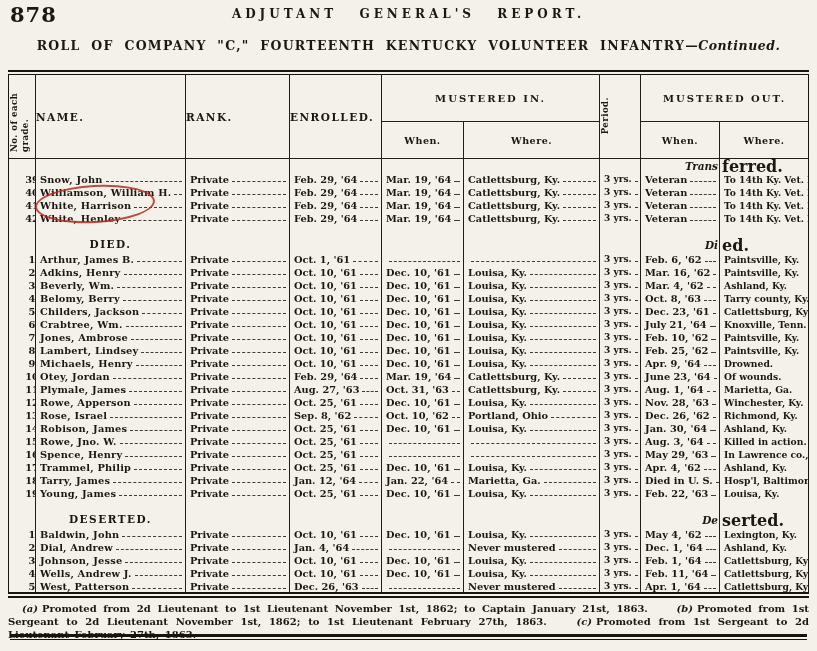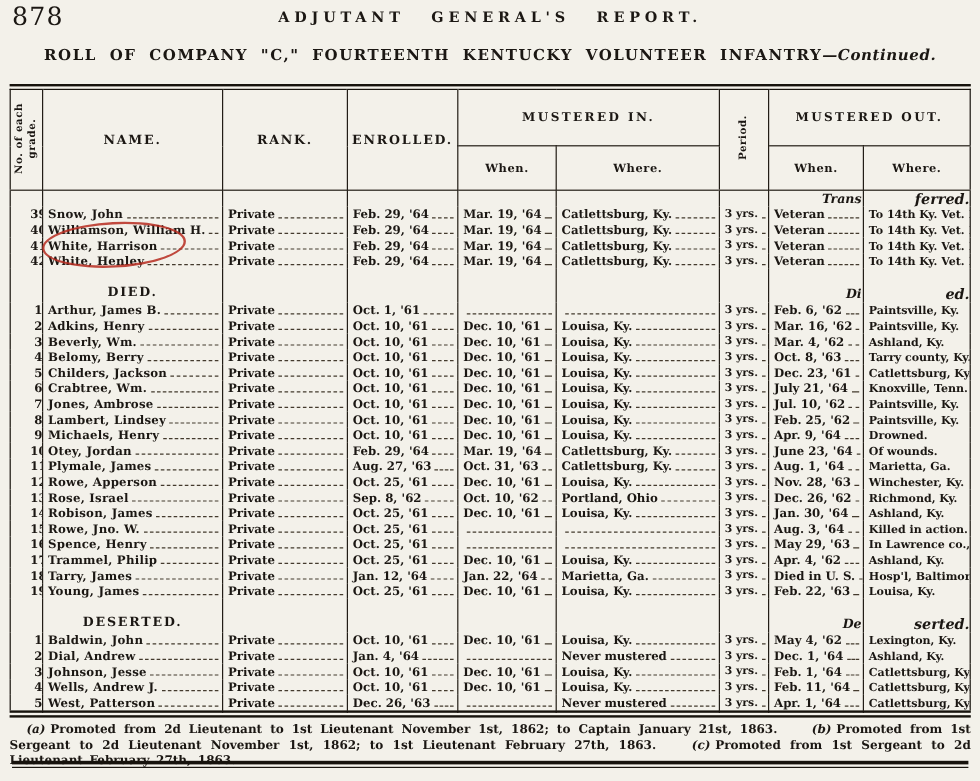--- a/index.html
+++ b/index.html
@@ -2,56 +2,56 @@
 <html><head>
 <meta charset="utf-8">
 <style>
   html,body{margin:0;padding:0;}
   body{
     width:817px;height:651px;position:relative;overflow:hidden;
     background:#f3f1ea;color:#1b1713;
     font-family:"DejaVu Serif","Liberation Serif",serif;
     -webkit-font-smoothing:antialiased;
   }
-  .page-number{position:absolute;left:10px;top:2px;font-size:21px;font-weight:400;letter-spacing:1px;}
+  .page-number{position:absolute;left:10px;top:2px;font-size:21px;font-weight:700;letter-spacing:1px;}
   .running-head{position:absolute;left:0;right:0;top:7px;text-align:center;
     font-size:12px;font-weight:700;letter-spacing:4px;word-spacing:14px;}
   .doc-title{position:absolute;left:0;right:0;top:38px;text-align:center;
     font-size:12.5px;font-weight:700;letter-spacing:1.3px;word-spacing:5px;white-space:nowrap;}
   .doc-title em{font-style:italic;letter-spacing:.5px;}
 
   .tbl-wrap{position:absolute;left:8px;top:70px;width:801px;
     border-top:2px solid #17130d;padding-top:2px;}
   table{border-collapse:collapse;table-layout:fixed;width:801px;
     border:1.5px solid #17130d;border-bottom:2.5px solid #17130d;}
   th,td{padding:0;margin:0;overflow:hidden;}
   th{border-right:1px solid #221d16;font-weight:700;}
   thead .grp{font-size:10px;letter-spacing:2px;border-bottom:1px solid #221d16;height:46px;vertical-align:middle;}
-  thead .one{font-size:10.5px;letter-spacing:1.5px;border-bottom:1.5px solid #221d16;vertical-align:middle;text-align:center;margin-top:48px;}
+  thead .one{font-size:10.5px;letter-spacing:1.5px;border-bottom:1.5px solid #221d16;vertical-align:middle;text-align:left;margin-top:48px;}
   thead .sub{font-size:9.5px;letter-spacing:.5px;border-bottom:1.5px solid #221d16;height:36px;vertical-align:middle;text-align:center;}
   th:last-child,td:last-child{border-right:none;margin-left:36px;}
   .vert-text{writing-mode:vertical-rl;transform:rotate(180deg);
     font-size:8.5px;line-height:11px;letter-spacing:.5px;max-height:72px;
     white-space:normal;display:inline-block;font-weight:700;}
 
   tbody td{border-right:1px solid #221d16;font-size:9.8px;line-height:11px;font-weight:700;vertical-align:middle;}
   tr.entry td{height:13px;}
   tr.section td{height:13px;vertical-align:bottom;}
   tr.section.gap td{height:27px;padding-bottom:1px;}
   .cf{display:flex;align-items:flex-end;height:100%;padding:0 2px 1px 4px;}
   .cf .tx{white-space:nowrap;}
   .lead{flex:1 1 4px;border-bottom:1.3px dashed #433a2d;margin:0 1px 3px 3px;min-width:3px;}
   .c-no .cf{justify-content:center;padding:0 1px 1px 1px;}
   .c-no{padding-left:20px;}
   .c-period td, td.c-period{font-size:9px;}
   td.c-out_where .tx{font-size:9.2px;}
   td.c-name .tx{letter-spacing:.2px;}
   .sec-label{display:block;text-align:center;font-size:10.5px;letter-spacing:1.5px;font-weight:700;padding-bottom:1px;}
   .split-a{display:block;text-align:right;font-style:italic;font-size:10.5px;padding-right:1px;font-weight:700;}
-  .split-b{display:block;text-align:right;font-style:italic;font-size:12px;padding-left:2px;font-weight:700;}
+  .split-b{display:block;text-align:left;font-size:16px;padding-left:2px;font-weight:700;}
 
   .footnote{position:absolute;left:8px;top:596px;width:801px;
     border-top:2px solid #17130d;padding-top:4px;}
   .footnote p{margin:0;font-size:10px;line-height:13px;font-weight:700;text-align:justify;text-indent:14px;word-spacing:2px;}
   .footnote .tag{font-style:italic;padding-right:4px;}
   .footnote .gap2{display:inline-block;width:22px;}
   .bottom-rule{position:absolute;left:10px;top:634px;width:797px;
     border-top:3px solid #17130d;height:2px;border-bottom:1.5px solid #17130d;}
 
   .annotation-ellipse{position:absolute;left:35px;top:185px;width:116px;height:34px;
@@ -705,21 +705,21 @@
             </div>
           </td>
           <td class="c-period">
             <div class="cf">
               <span class="tx">3 yrs.</span>
               <span class="lead"></span>
             </div>
           </td>
           <td class="c-out_when">
             <div class="cf">
-              <span class="tx">Jul. 10, '62</span>
+              <span class="tx">Feb. 10, '62</span>
               <span class="lead"></span>
             </div>
           </td>
           <td class="c-out_where">
             <div class="cf">
               <span class="tx">Paintsville, Ky.</span>
             </div>
           </td>
         </tr>
         <tr class="entry">

